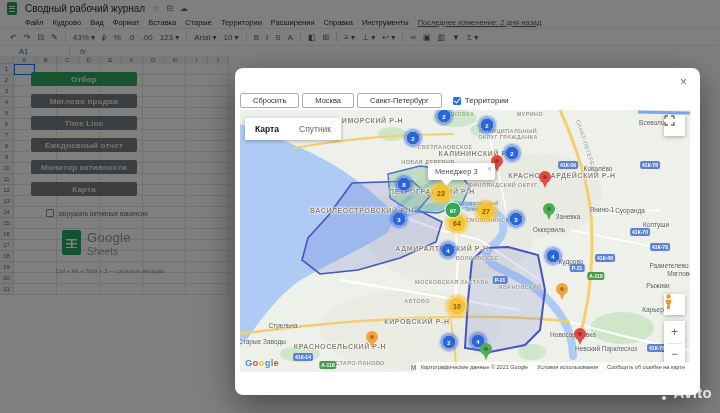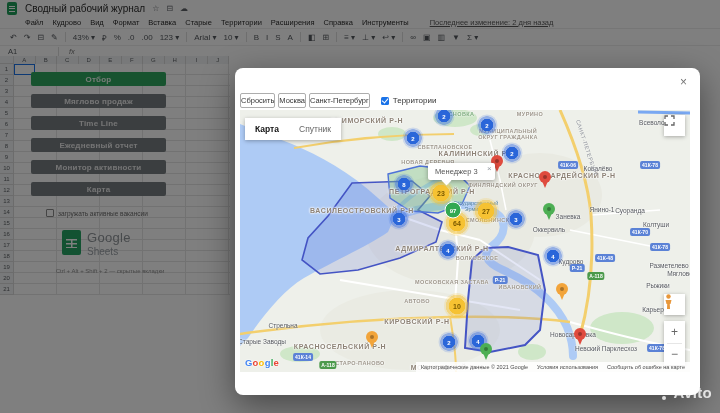--- a/index.html
+++ b/index.html
@@ -7,59 +7,59 @@
   .stage{position:relative;width:720px;height:413px;overflow:hidden;background:#fff;}
   
   .titlebar{position:absolute;left:0;top:0;width:720px;height:16px;display:flex;align-items:center;padding-left:7px;box-sizing:border-box;background:#fff;}
   .sheet-icon{width:10px;height:13px;background:#1e9e5a;border-radius:2px;position:relative;flex:0 0 auto;}
   .sheet-icon::after{content:"";position:absolute;left:2px;top:4px;width:6px;height:6px;
     background:linear-gradient(#fff,#fff) 0 0/6px 1px no-repeat,linear-gradient(#fff,#fff) 0 2.5px/6px 1px no-repeat,linear-gradient(#fff,#fff) 0 5px/6px 1px no-repeat;}
   .doc-title{font-size:10px;color:#2b2b2b;margin:0 7px 0 8px;white-space:nowrap;}
   .title-ic{font-size:8px;color:#5f6368;margin-right:7px;}
   .menubar{position:absolute;left:25px;top:16px;height:12px;display:flex;align-items:center;gap:9px;font-size:7.5px;color:#2b2b2b;}
   .menu-item{white-space:nowrap;}
-  .last-edit{color:#5a5a5a;text-decoration:underline;margin-left:12px;white-space:nowrap;}
+  .last-edit{color:#5a5a5a;text-decoration:underline;margin-left:0;white-space:nowrap;}
   .toolbar{position:absolute;left:0;top:28px;width:720px;height:17px;background:#fff;border-top:1px solid #ececec;display:flex;align-items:center;gap:7px;padding-left:10px;box-sizing:border-box;font-size:8px;color:#55595e;}
   .tb-item{white-space:nowrap;}
   .tb-sep{width:1px;height:10px;background:#ddd;}
   .formulabar{position:absolute;left:0;top:45px;width:720px;height:11px;background:#fff;border-top:1px solid #ececec;display:flex;align-items:center;font-size:7.5px;color:#55595e;}
-  .namebox{width:44px;padding-left:8px;}
+  .namebox{width:44px;padding-left:19px;}
   .fx{font-style:italic;margin-left:10px;color:#777;}
   .fbar-sep{width:1px;height:9px;background:#ddd;margin-left:6px;}
   
   .colheads{position:absolute;left:14px;top:56px;height:8px;display:flex;}
   .colhead{width:21.5px;height:8px;box-sizing:border-box;border-right:1px solid #d9d9d9;background:#f1f3f4;font-size:6px;color:#5f6368;text-align:center;line-height:8px;}
   .rowheadcol{position:absolute;left:0;top:56px;width:14px;background:#f1f3f4;}
   .corner{position:absolute;left:0;top:56px;width:14px;height:8px;background:#f1f3f4;border-right:1px solid #d9d9d9;border-bottom:1px solid #d9d9d9;box-sizing:border-box;}
   .rowhead{width:14px;height:11px;box-sizing:border-box;border-bottom:1px solid #d9d9d9;border-right:1px solid #d9d9d9;font-size:6px;color:#5f6368;text-align:center;line-height:11px;}
   .gridcells{position:absolute;left:14px;top:64px;width:216px;height:231px;
     background-image:repeating-linear-gradient(to right,transparent 0 20.5px,#e4e4e4 20.5px 21.5px),repeating-linear-gradient(to bottom,transparent 0 10px,#e4e4e4 10px 11px);}
   .selcell{position:absolute;left:14px;top:64px;width:21px;height:11px;border:1.5px solid #1a73e8;box-sizing:border-box;background:#fff;}
-  .sheet-btn{position:absolute;left:31px;width:135px;height:14px;border-radius:2px;display:flex;align-items:center;justify-content:center;font-size:8px;letter-spacing:.2px;}
+  .sheet-btn{position:absolute;left:31px;width:106px;height:14px;border-radius:2px;display:flex;align-items:center;justify-content:center;font-size:8px;letter-spacing:.2px;}
   .sheet-btn.green{background:#2fa75f;color:#eef7ef;font-weight:700;}
   .sheet-btn.dark{background:#767c80;color:#e9e9e9;font-weight:700;}
   .sheet-check{position:absolute;left:46px;top:209px;display:flex;align-items:center;gap:4px;font-size:6.5px;color:#6b6b6b;}
   .sheet-check .box{width:6px;height:6px;border:1px solid #8a8a8a;border-radius:1px;background:#fff;}
   .gs-logo{position:absolute;left:62px;top:230px;display:flex;gap:6px;}
   .gs-icon{width:19px;height:25px;background:#26a565;border-radius:2px;position:relative;}
   .gs-icon::after{content:"";position:absolute;left:4px;top:9px;width:11px;height:9px;
     background:linear-gradient(#fff,#fff) 0 0/11px 1.5px no-repeat,linear-gradient(#fff,#fff) 0 4px/11px 1.5px no-repeat,linear-gradient(#fff,#fff) 0 8px/11px 1.5px no-repeat,linear-gradient(#fff,#fff) 5px 0/1.5px 9px no-repeat;}
   .gs-word{font-size:13px;color:#8f9499;letter-spacing:.3px;}
   .gs-sub{font-size:10px;color:#9aa0a6;margin-top:1px;}
   .sheet-hint{position:absolute;left:30px;top:268px;width:160px;text-align:center;font-size:6px;color:#8f8f8f;}
   .addbar{position:absolute;left:0;top:282px;width:235px;height:14px;display:flex;align-items:center;gap:5px;padding-left:14px;box-sizing:border-box;font-size:7px;color:#555;}
   .add-btn{border:1px solid #b7b7b7;background:#f6f6f6;border-radius:2px;padding:1px 6px;font-size:7px;color:#444;}
   .add-input{width:44px;height:9px;border:1px solid #c3c3c3;background:#fff;font-size:7px;color:#444;padding:0 2px;font-family:"Liberation Sans",sans-serif;}
   
   .dim{position:absolute;inset:0;background:rgba(0,0,0,0.5);z-index:5;}
   
   .modal{position:absolute;left:235px;top:68px;width:465px;height:327px;background:#fff;border-radius:8px;box-shadow:0 10px 34px rgba(0,0,0,.45);z-index:10;}
   .modal-close{position:absolute;right:13px;top:8px;font-size:12px;color:#757575;line-height:12px;}
   .filterbar{position:absolute;left:5px;top:25px;display:flex;align-items:center;gap:3px;}
-  .fbtn{border:1px solid #adadad;background:#fff;border-radius:2px;padding:2px 0;font-size:7.5px;color:#333;white-space:nowrap;}
+  .fbtn{border:1px solid #adadad;background:#fff;border-radius:2px;padding:2px 12px;font-size:7.5px;color:#333;white-space:nowrap;}
   .fcheck{display:flex;align-items:center;gap:4px;margin-left:8px;}
   .fcheck .cbx{width:8px;height:8px;background:#1a73e8;border-radius:1.5px;position:relative;}
   .fcheck .cbx::after{content:"";position:absolute;left:2px;top:0.5px;width:3px;height:5px;border:solid #fff;border-width:0 1.5px 1.5px 0;transform:rotate(40deg);}
   .fcheck .lbl{font-size:8px;color:#333;}
   
   .map{position:absolute;left:5px;top:42px;width:450px;height:262px;background:#eef0ea;overflow:hidden;}
   .map svg{position:absolute;left:0;top:0;}
   .district{position:absolute;transform:translate(-50%,-50%);font-size:7px;font-weight:700;color:#8d8276;letter-spacing:.6px;white-space:nowrap;text-shadow:0 0 2px #fff,0 0 2px #fff,0 0 3px #fff;z-index:2;}
   .area{position:absolute;transform:translate(-50%,-50%);font-size:5.5px;font-weight:700;color:#9d968b;letter-spacing:.4px;white-space:nowrap;text-shadow:0 0 2px #fff,0 0 2px #fff;z-index:2;text-align:center;}
   .area.green{color:#7cab7c;}

